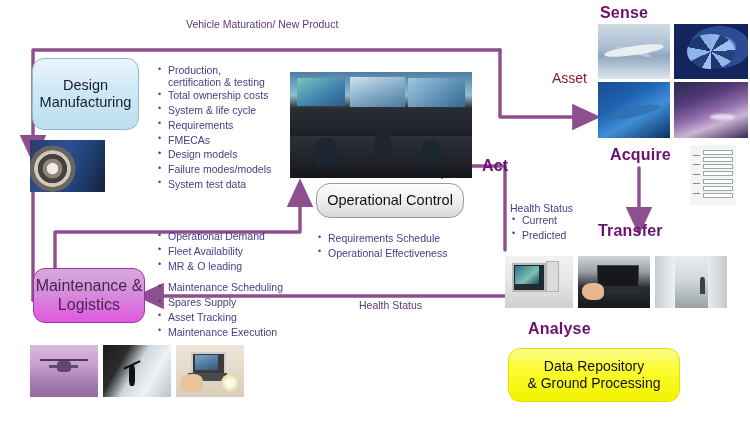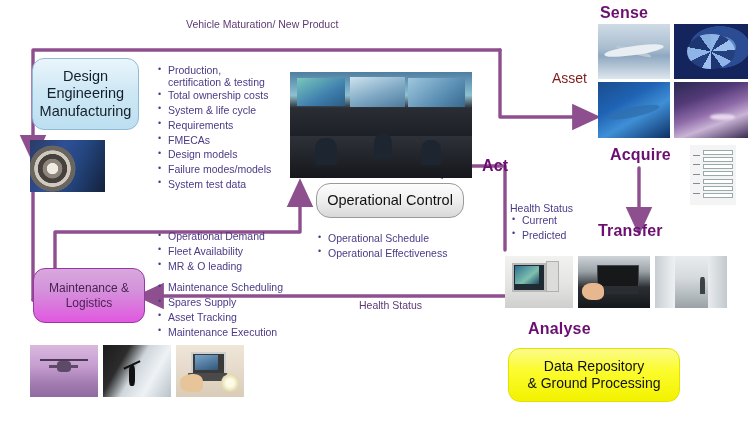--- a/index.html
+++ b/index.html
@@ -25,21 +25,21 @@
     background:linear-gradient(180deg,#eaf5fb 0%,#cfe8f5 45%,#bcdff1 100%);
     border:1px solid #8fbcd4;
     color:#14202b;
     font-size:14.5px;
     border-radius:12px;
   }
   .node-maint{
     background:linear-gradient(180deg,#d8a8dd 0%,#d492db 40%,#e158e0 100%);
     border:1px solid #9b34a4;
     color:#4a2352;
-    font-size:12px;
+    font-size:16px;
     border-radius:12px;
   }
   .node-opctl{
     background:linear-gradient(180deg,#fdfdfd 0%,#ededed 55%,#d8d8d8 100%);
     border:1px solid #9a9a9a;
     color:#111;
     font-size:14.5px;
     border-radius:14px;
   }
   .node-repo{
@@ -180,21 +180,20 @@
     <path d="M 505,250 L 505,166 L 432,166" fill="none" stroke="#8e4f8e" stroke-width="3.4" stroke-linecap="round" stroke-linejoin="round" marker-end="url(#ah)"></path>
 
     <path d="M 639,168 L 639,218" fill="none" stroke="#8e4f8e" stroke-width="3.4" stroke-linecap="round" marker-end="url(#ah)"></path>
   </svg>
 
   <div class="flowlabel" style="left:186px;top:18px;">Vehicle  Maturation/ New Product</div>
 
   <div class="node node-design" style="left:32px;top:58px;width:107px;height:72px;">
     <div style="display:block;">
       <div>Design</div>
-      <div>Engineering</div>
       <div>Manufacturing</div>
     </div>
   </div>
 
   <div class="pic p-engine" style="left:30px;top:140px;width:75px;height:52px;">
       <div class="inner"></div>
     </div>
 
   <div class="bullets" style="left:158px;top:64px;width:140px;">
     <div class="li" style="white-space:normal;width:128px;line-height:1.15;margin-bottom:1px;">
@@ -217,21 +216,21 @@
       <div class="scr3"></div>
     <div class="desk"></div>
     <div class="pp" style="left:14%;top:62%;width:12%;height:26%;"></div>
     <div class="pp" style="left:46%;top:58%;width:10%;height:24%;"></div>
     <div class="pp" style="left:72%;top:64%;width:11%;height:24%;"></div>
   </div>
 
   <div class="node node-opctl" style="left:316px;top:183px;width:148px;height:35px;">Operational Control</div>
 
   <div class="bullets" style="left:318px;top:232px;width:170px;">
-    <div class="li">Operational Schedule</div>
+    <div class="li">Requirements Schedule</div>
     <div class="li">Operational Effectiveness</div>
   </div>
 
   <div class="node node-maint" style="left:33px;top:268px;width:112px;height:55px;">
     <div style="display:block;">
       <div>Maintenance &amp;</div>
       <div>Logistics</div>
     </div>
   </div>
 

